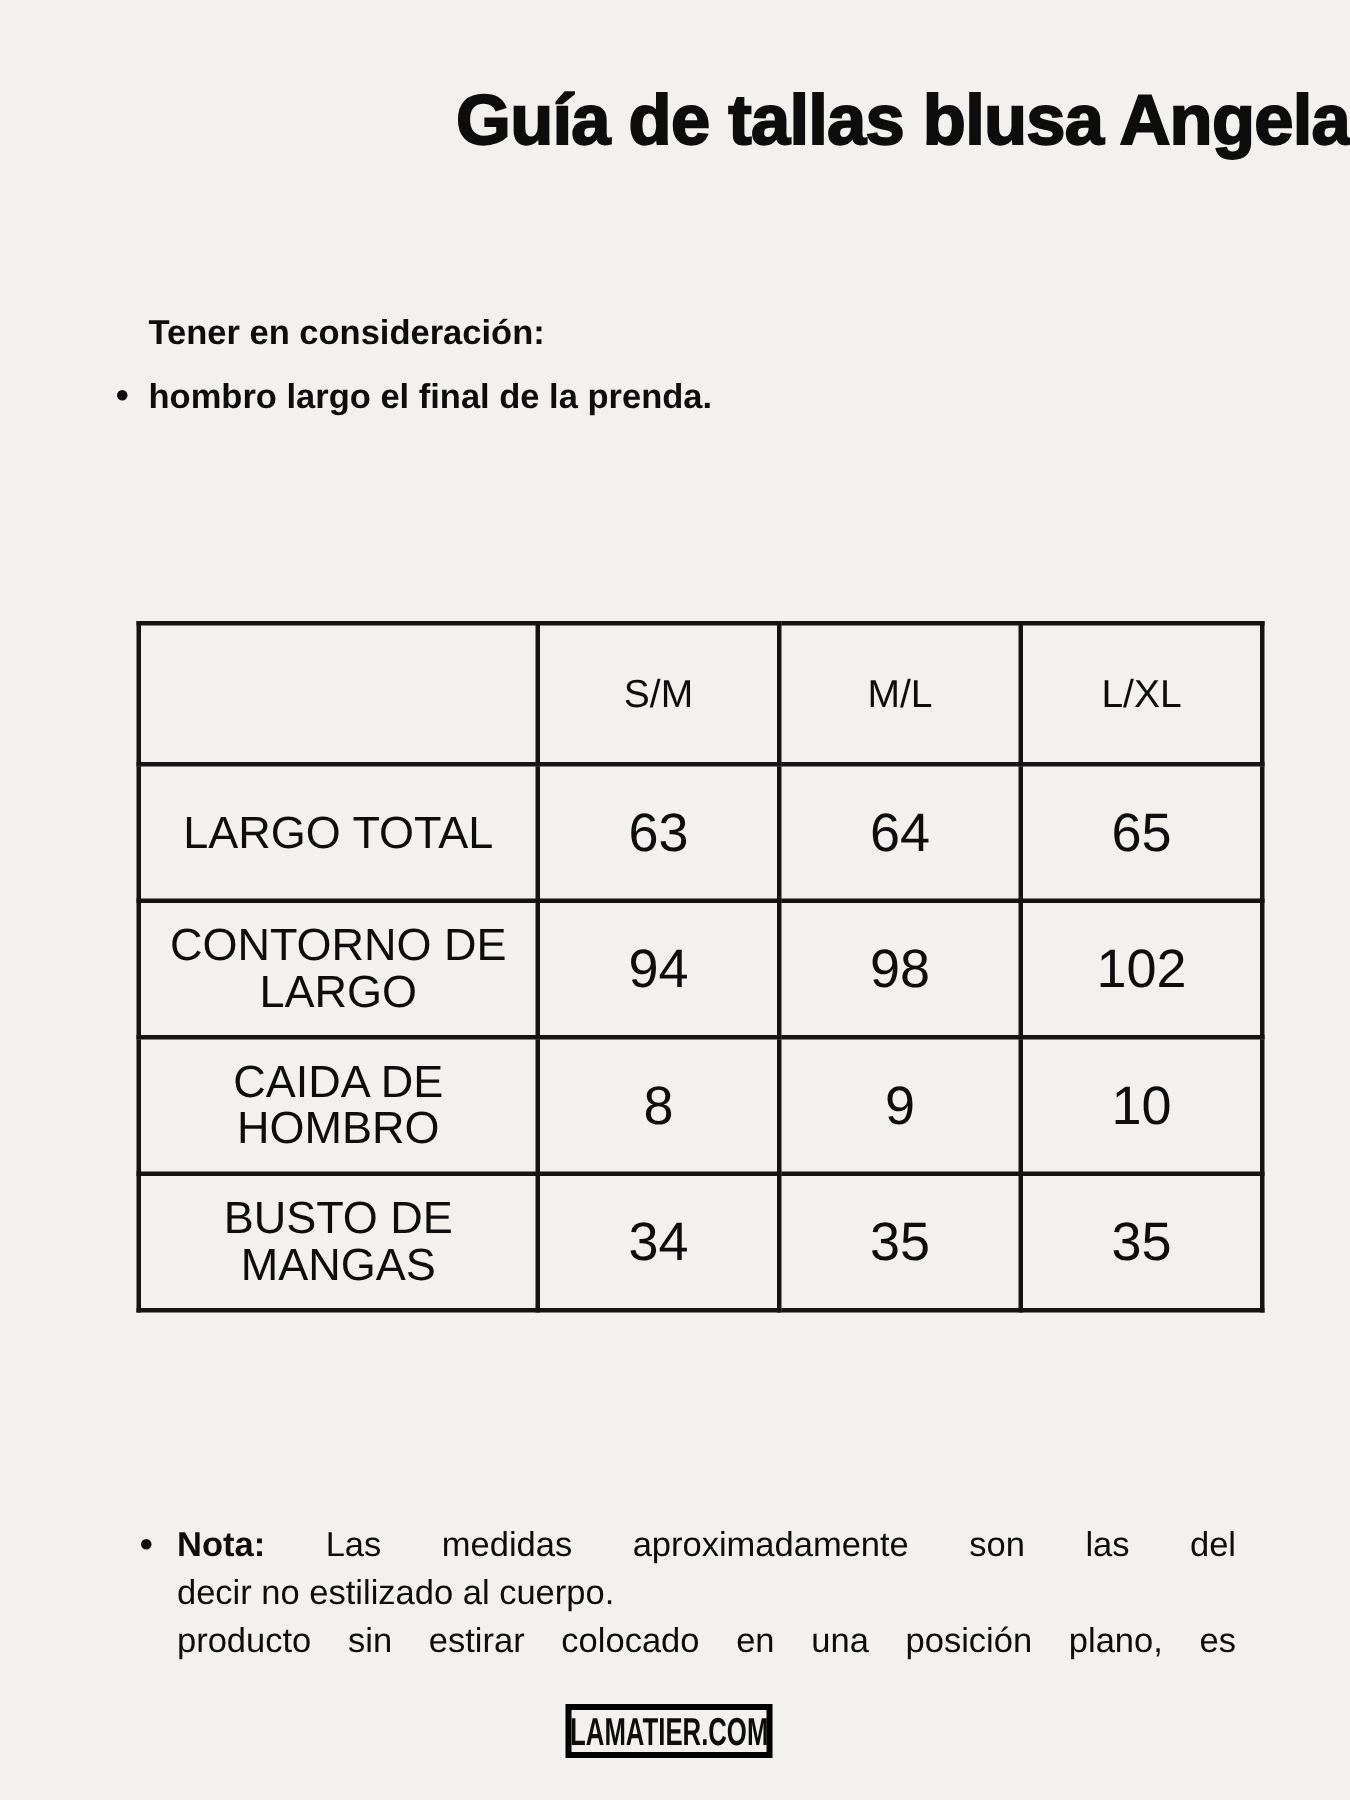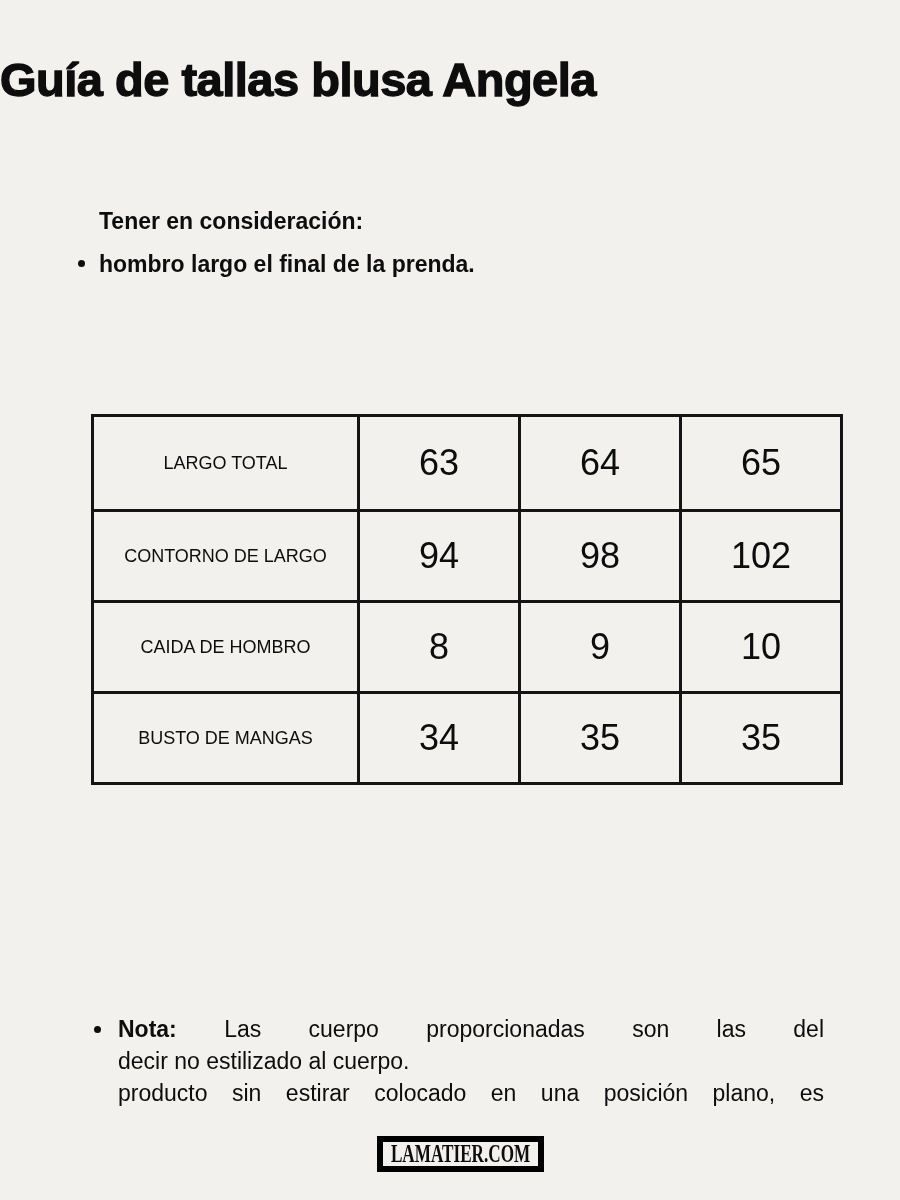--- a/index.html
+++ b/index.html
@@ -12,21 +12,21 @@
     font-family: "Liberation Sans", sans-serif;
     overflow: hidden;
   }
 
   
   .page-title {
     position: absolute;
     top: 52px;
     left: 0;
     width: 900px;
-    text-align: left;
+    text-align: right;
     font-size: 47px;
     font-weight: bold;
     letter-spacing: -0.5px;
     -webkit-text-stroke: 1.3px #0d0d0d;
     line-height: 1.2;
     margin: 0;
   }
 
   
   .considerations {
@@ -75,50 +75,49 @@
     vertical-align: middle;
     padding: 0;
     font-weight: normal;
   }
   .size-table .header-row th { height: 91px; font-size: 26px; }
   .size-table .data-row td { height: 88px; }
   .size-table .data-row:first-of-type td { height: 92px; }
   .cell-label {
     display: inline-block;
     max-width: 225px;
-    font-size: 18px;
+    font-size: 30px;
     line-height: 31px;
   }
   .cell-value { font-size: 36px; text-align: center; }
 
   
   .note {
     position: absolute;
     left: 118px;
     top: 1013px;
     width: 706px;
   }
   .note .bullet-dot { left: -24px; top: 13px; }
   .note .jline { line-height: 32px; }
   .bold { font-weight: bold; }
 
   
   .brand-badge {
     position: absolute;
     left: 377px;
     top: 1136px;
-    width: 167px;
+    width: 138px;
     height: 36px;
     box-sizing: border-box;
-    border: 6px solid #000000;
+    border: 4px solid #000000;
     display: flex;
     align-items: center;
     justify-content: center;
     background: transparent;
-    font-family: Liberation Serif, serif;
   }
   .brand-text {
     font-size: 26px;
     font-weight: bold;
     white-space: nowrap;
     transform: scaleX(0.66);
     transform-origin: center;
     letter-spacing: 0;
   }
 </style>
@@ -138,20 +137,26 @@
 </div>
 
 <table class="size-table">
   <colgroup>
     <col style="width:266px">
     <col style="width:161px">
     <col style="width:161px">
     <col style="width:161px">
   </colgroup>
   <tbody>
+      <tr class="header-row">
+    <th></th>
+    <th>S/M</th>
+    <th>M/L</th>
+    <th>L/XL</th>
+  </tr>
   <tr class="data-row">
     <td><span class="cell-label">LARGO TOTAL</span></td>
     <td><span class="cell-value">63</span></td>
     <td><span class="cell-value">64</span></td>
     <td><span class="cell-value">65</span></td>
   </tr>
   <tr class="data-row">
     <td><span class="cell-label">CONTORNO DE LARGO</span></td>
     <td><span class="cell-value">94</span></td>
     <td><span class="cell-value">98</span></td>
@@ -167,20 +172,20 @@
     <td><span class="cell-label">BUSTO DE MANGAS</span></td>
     <td><span class="cell-value">34</span></td>
     <td><span class="cell-value">35</span></td>
     <td><span class="cell-value">35</span></td>
   </tr>
 </tbody>
   </table>
 
 <div class="note">
   <span class="bullet-dot"></span>
-  <div class="jline"><span class="bold">Nota:</span> <span>Las cuerpo proporcionadas son las del</span></div>
+  <div class="jline"><span class="bold">Nota:</span> <span>Las medidas aproximadamente son las del</span></div>
   <div class="jline last">decir no estilizado al cuerpo.</div>
   <div class="jline">producto sin estirar colocado en una posición plano, es</div>
 </div>
 
 <div class="brand-badge">
   <span class="brand-text">LAMATIER.COM</span>
 </div>
 
 </body></html>

